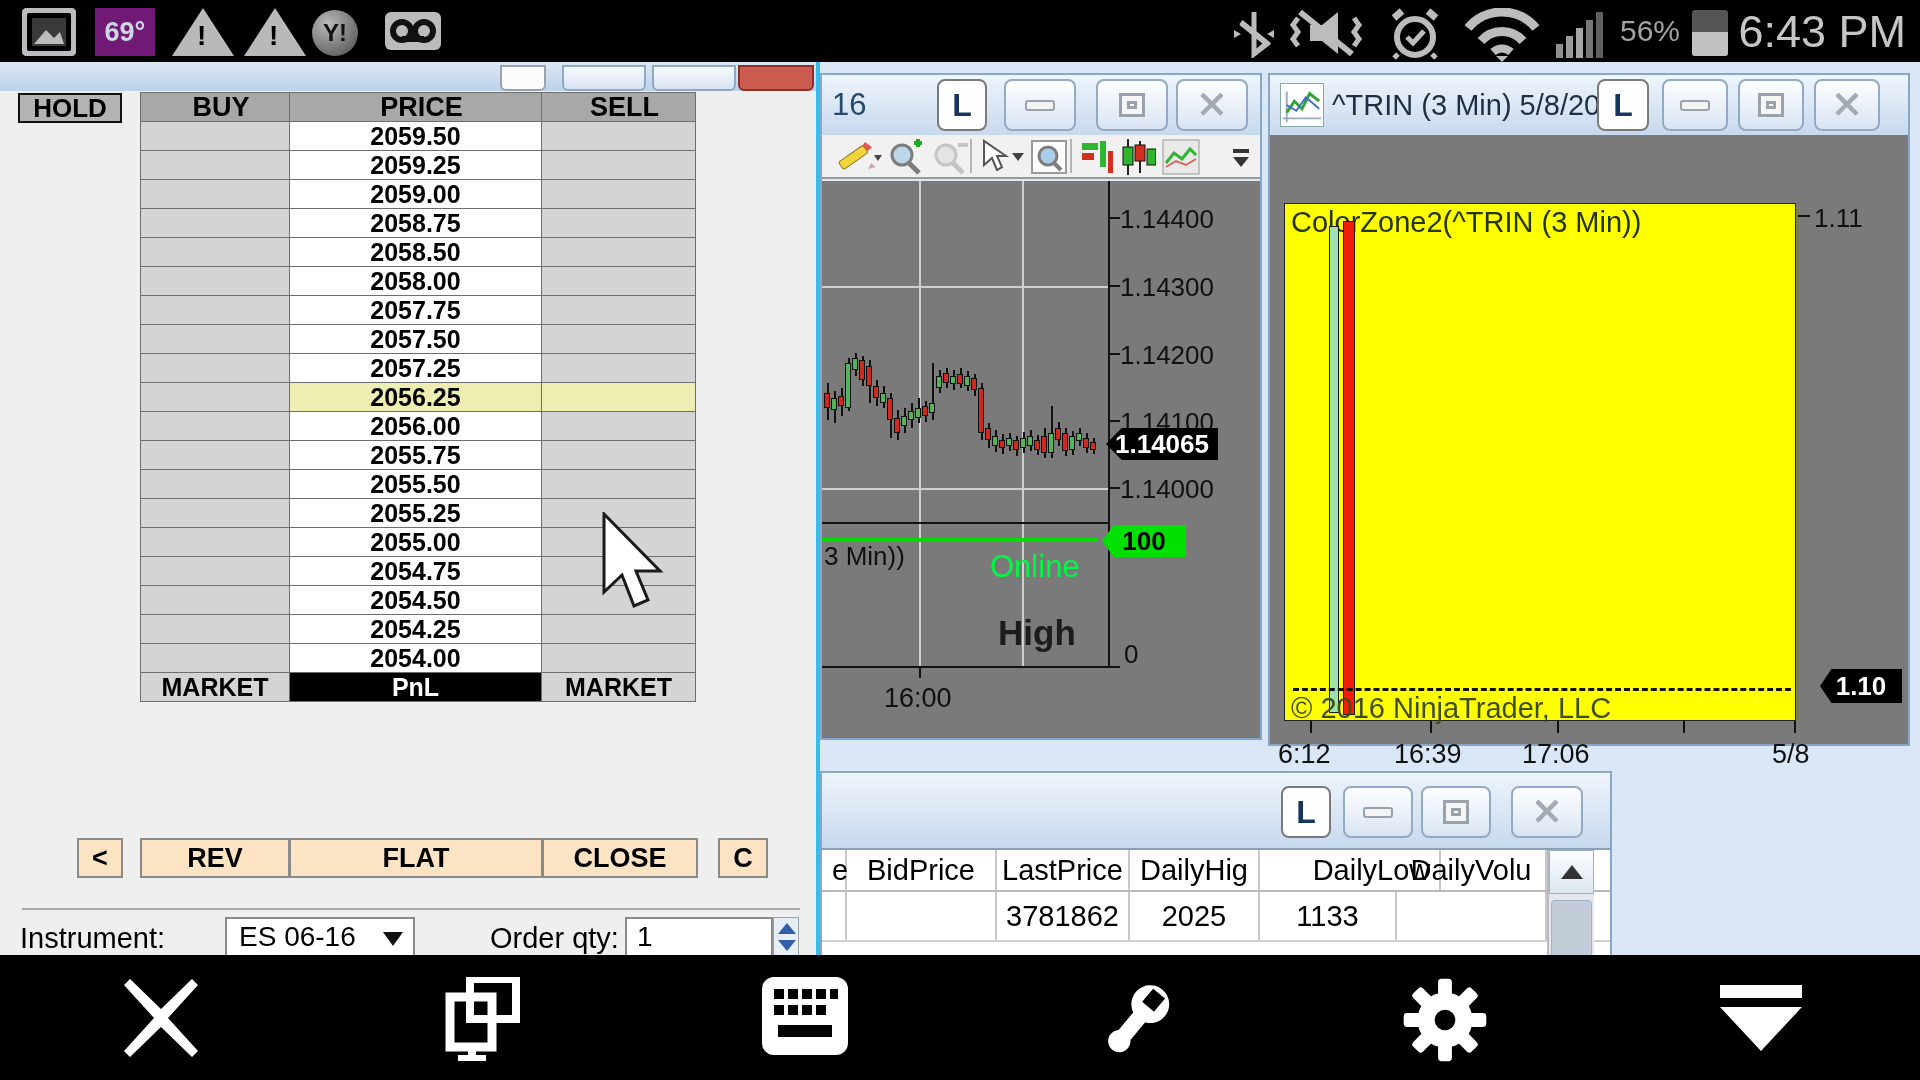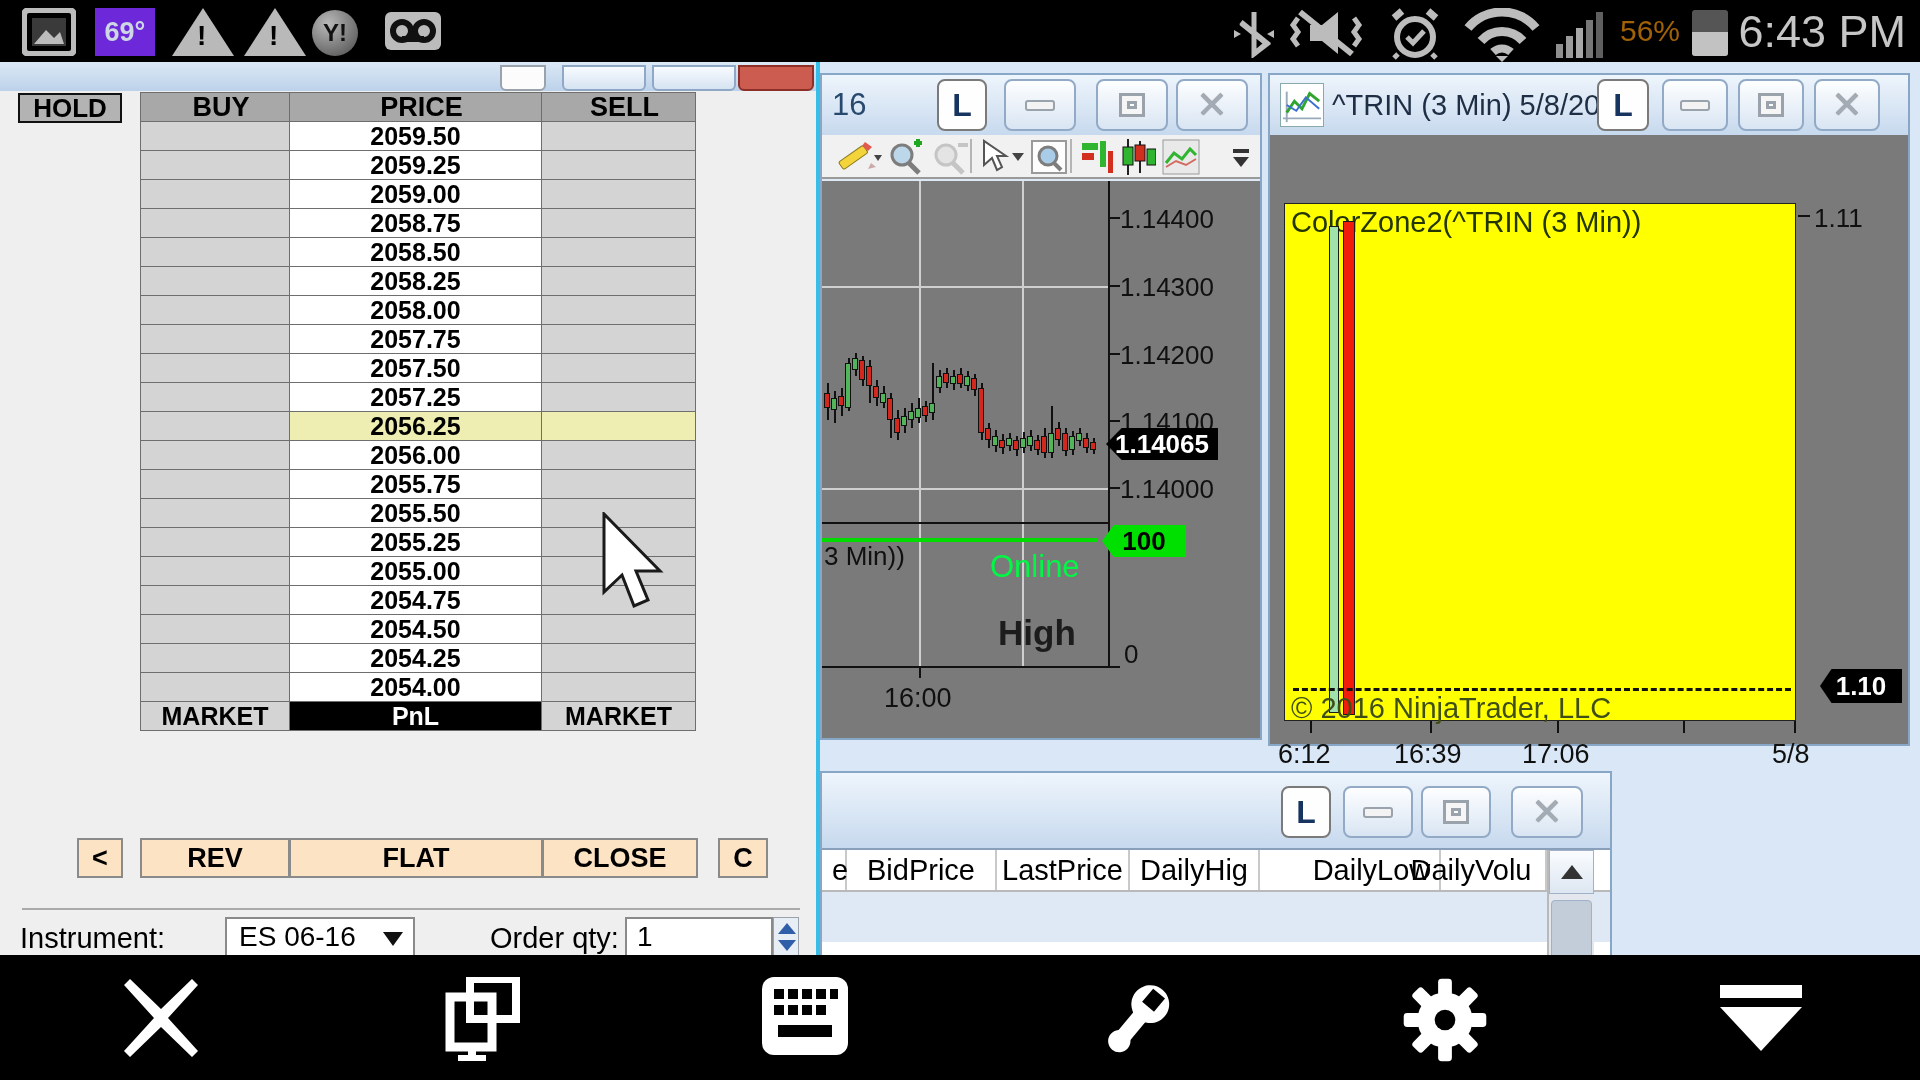--- a/index.html
+++ b/index.html
@@ -3,33 +3,33 @@
 <meta charset="utf-8">
 <style>
   html,body{margin:0;padding:0;background:#000;}
   *{box-sizing:border-box;}
   #screen{position:relative;width:1920px;height:1080px;overflow:hidden;
     font-family:"Liberation Sans","DejaVu Sans",sans-serif;background:#000;}
 
   
   #statusbar{position:absolute;left:0;top:0;width:1920px;height:62px;background:#000;z-index:30;}
   .sb-ic{position:absolute;top:8px;}
-  #temp-badge{position:absolute;left:95px;top:8px;width:60px;height:48px;background:#6d28d9;
+  #temp-badge{position:absolute;left:95px;top:8px;width:60px;height:48px;background:#701a75;
     color:#cdd7e6;font-size:27px;font-weight:bold;display:flex;align-items:center;justify-content:center;}
   .warn{position:absolute;top:8px;width:0;height:0;border-left:31px solid transparent;
     border-right:31px solid transparent;border-bottom:48px solid #b9b9b9;}
   .warn span{position:absolute;left:-6px;top:12px;color:#000;font-weight:bold;font-size:28px;}
   #msgr{position:absolute;left:312px;top:10px;width:46px;height:46px;border-radius:50%;
     background:radial-gradient(circle at 35% 30%,#b9b9b9,#4a4a4a);color:#111;
     display:flex;align-items:center;justify-content:center;font-weight:bold;font-size:24px;}
   #sb-time{position:absolute;right:14px;top:6px;color:#c6c6c6;font-size:45px;}
   #sb-batt{position:absolute;right:192px;top:10px;width:36px;height:46px;border-radius:3px;overflow:hidden;background:#555;}
   #sb-batt:before{content:"";position:absolute;left:10px;top:-6px;width:16px;height:8px;background:#555;}
   #sb-batt .fill{position:absolute;left:0;bottom:0;width:100%;height:52%;background:#c2c2c2;}
-  #sb-pct{position:absolute;right:240px;top:14px;color:#a16207;font-size:30px;}
+  #sb-pct{position:absolute;right:240px;top:14px;color:#a3a3a3;font-size:30px;}
 
   
   #desktop{position:absolute;left:0;top:62px;width:1920px;height:893px;background:#d9e7f6;z-index:1;}
 
   
   .win{position:absolute;border:2px solid #88a6c6;background:#dfe9f5;}
   .tbar{position:absolute;left:0;top:0;width:100%;background:linear-gradient(#eef5fc,#c7d9ee);}
   .cbtn{position:absolute;height:52px;border:2px solid #92aac6;border-radius:8px;
     background:linear-gradient(#fdfeff,#d9e5f3);display:flex;align-items:center;justify-content:center;}
   .cbtn.l{background:#fefefe;border-color:#7a7a7a;color:#17335f;font-size:32px;font-weight:bold;}
@@ -449,20 +449,28 @@
         <span class="glyph-x">✕</span>
       </div>
     <div id="q-head">
         <div class="qcell" style="left: 13px; width: 12px;">e</div>
         <div class="qcell" style="left: 25px; width: 150px;">BidPrice</div>
         <div class="qcell" style="left: 175px; width: 133px;">LastPrice</div>
         <div class="qcell" style="left: 308px; width: 130px;">DailyHig</div>
         <div class="qcell" style="left: 438px; width: 137px; margin-left: 44px;">DailyLow</div>
         <div class="qcell" style="left: 575px; width: 150px;">DailyVolu</div>
       </div>
+    <div id="q-row">
+        <div class="qcell" style="left: 13px; width: 12px;"></div>
+        <div class="qcell" style="left: 25px; width: 150px;"></div>
+        <div class="qcell" style="left: 175px; width: 133px;">3781862</div>
+        <div class="qcell" style="left: 308px; width: 130px;">2025</div>
+        <div class="qcell" style="left: 438px; width: 137px;">1133</div>
+        <div class="qcell" style="left: 575px; width: 150px;"></div>
+      </div>
     <div id="q-rest"></div>
     <div id="q-scroll">
       <div id="q-sbtn">
           <i></i>
         </div>
       <div id="q-thumb"></div>
     </div>
   </div>
 
   <div class="win" id="dom">
@@ -497,25 +505,20 @@
             <div class="lcell sell"></div>
           </div>
           <div class="lrow">
             <div class="lcell buy"></div>
             <div class="lcell price">2058.75</div>
             <div class="lcell sell"></div>
           </div>
           <div class="lrow">
             <div class="lcell buy"></div>
             <div class="lcell price">2058.50</div>
-            <div class="lcell sell"></div>
-          </div>
-          <div class="lrow">
-            <div class="lcell buy"></div>
-            <div class="lcell price">2058.25</div>
             <div class="lcell sell"></div>
           </div>
           <div class="lrow">
             <div class="lcell buy"></div>
             <div class="lcell price">2058.00</div>
             <div class="lcell sell"></div>
           </div>
           <div class="lrow">
             <div class="lcell buy"></div>
             <div class="lcell price">2057.75</div>

